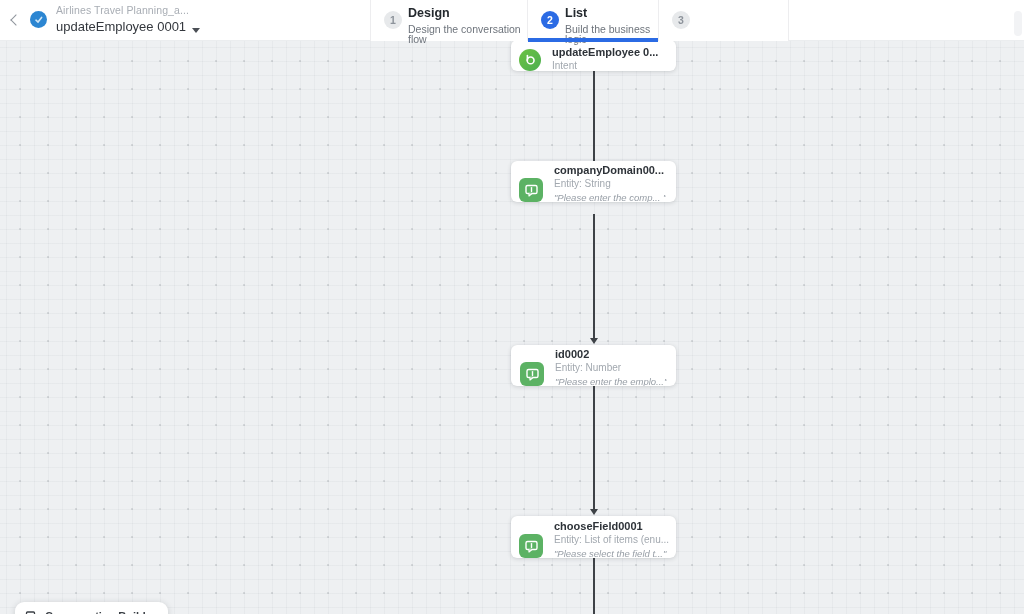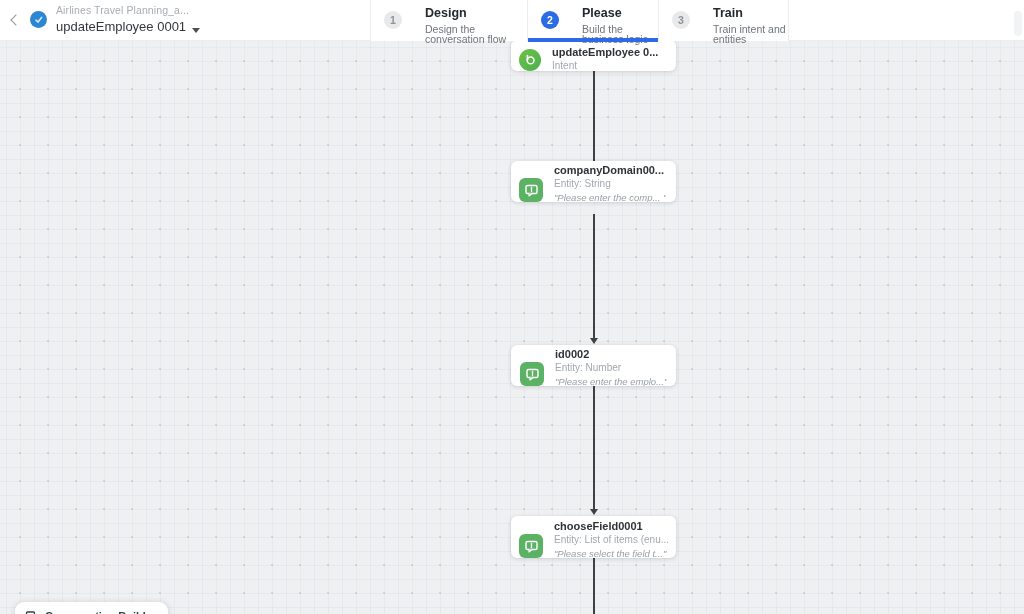--- a/index.html
+++ b/index.html
@@ -44,21 +44,21 @@
   .step:last-child { border-right:1px solid #ededef; }
   .step-design { width:157px; }
   .step-build  { width:131px; }
   .step-train  { width:131px; }
   .step-num {
     width:18px; height:18px; border-radius:50%; background:#e7e9eb;
     color:#8d939b; font-size:10.5px; font-weight:bold;
     display:flex; align-items:center; justify-content:center; margin-top:4px; flex:none;
   }
   .step.active .step-num { background:#2b6be4; color:#ffffff; }
-  .step-text { margin-left:23px; line-height:1; }
+  .step-text { margin-left:6px; line-height:1; }
   .step-title { font-size:12.5px; font-weight:bold; color:#24292e; }
   .step-sub { margin-top:4px; font-size:10.5px; color:#6e747c; }
   .active-bar {
     position:absolute; left:0; bottom:-1px; width:100%; height:4px; background:#2b6be4;
   }
 
   
   .scroll-thumb {
     position:absolute; right:2px; top:11px; width:8px; height:25px;
     background:#f2f3f5; border-radius:4px; z-index:21;
@@ -141,31 +141,27 @@
     <div class="step step-design">
       <div class="step-num">1</div>
       <div class="step-text">
         <div class="step-title">Design</div>
         <div class="step-sub">Design the conversation flow</div>
       </div>
     </div>
     <div class="step step-build active">
       <div class="step-num">2</div>
       <div class="step-text">
-        <div class="step-title">Please</div>
+        <div class="step-title">List</div>
         <div class="step-sub">Build the business logic</div>
       </div>
       <div class="active-bar"></div>
     </div>
     <div class="step step-train">
       <div class="step-num">3</div>
-      <div class="step-text">
-        <div class="step-title">Train</div>
-        <div class="step-sub">Train intent and entities</div>
-      </div>
     </div>
   </div>
 </div>
 
 <div class="scroll-thumb"></div>
 
 <div class="canvas"></div>
 
 <div class="conn" style="top:71px; height:95px;"></div>
 <div class="conn-arrow" style="top:166px;"></div>

